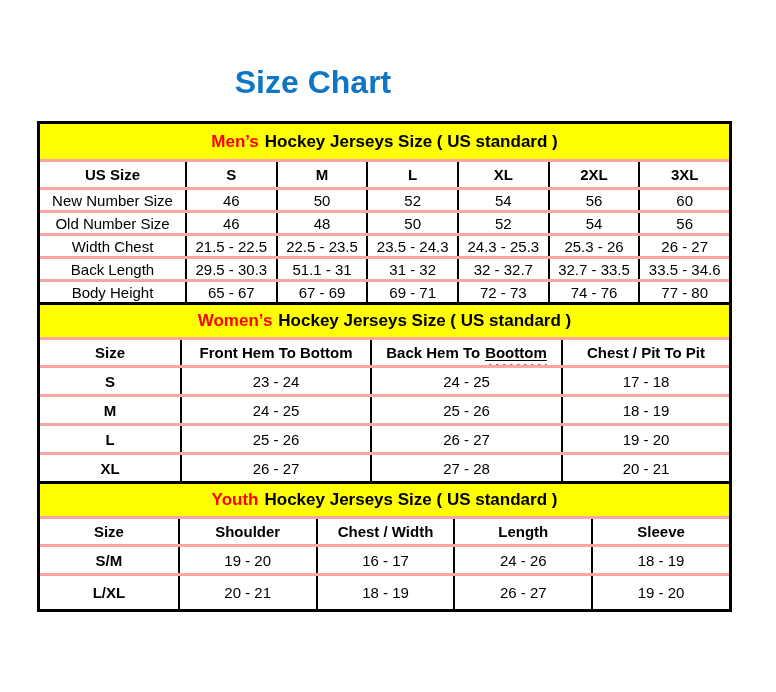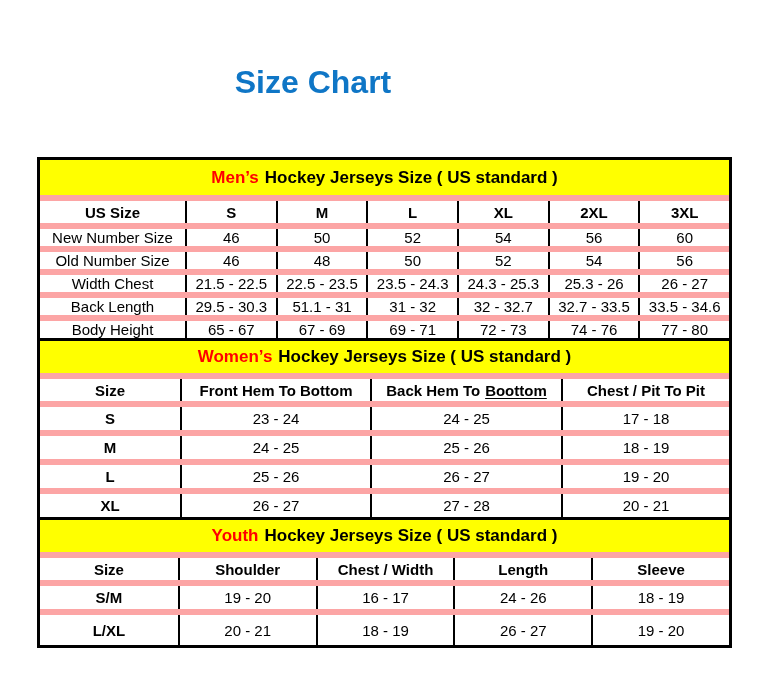--- a/index.html
+++ b/index.html
@@ -12,24 +12,24 @@
   .canvas{position:relative;width:776px;height:692px;overflow:hidden;background:#fff;}
 
   .page-title{
     position:absolute;top:64px;left:0;width:626px;
     text-align:center;font-size:32px;font-weight:bold;
     color:#0f76c6;letter-spacing:0px;
   }
 
   .chart{
     position:absolute;left:37px;top:121px;width:695px;
-    border:3px solid #000;box-sizing:border-box;background:#fff;margin-top:36px;
-  }
-
-  .row{display:grid;border-top:6px solid #fca5a5;box-sizing:border-box;}
+    border:3px solid #000;box-sizing:border-box;background:#fff;
+  }
+
+  .row{display:grid;border-top:3px solid #fca5a5;box-sizing:border-box;}
   .band{
     display:flex;align-items:center;justify-content:center;
     height:35px;background:#ffff00;border-top:3px solid #000;
     font-weight:bold;font-size:17px;box-sizing:border-box;
   }
   .band.first{border-top:none;height:35px;}
   .band .hl{color:#ff0000;margin-right:6px;}
 
   .g-mens{grid-template-columns:145px repeat(6,1fr);}
   .g-womens{grid-template-columns:140px 190px 191px 1fr;}

